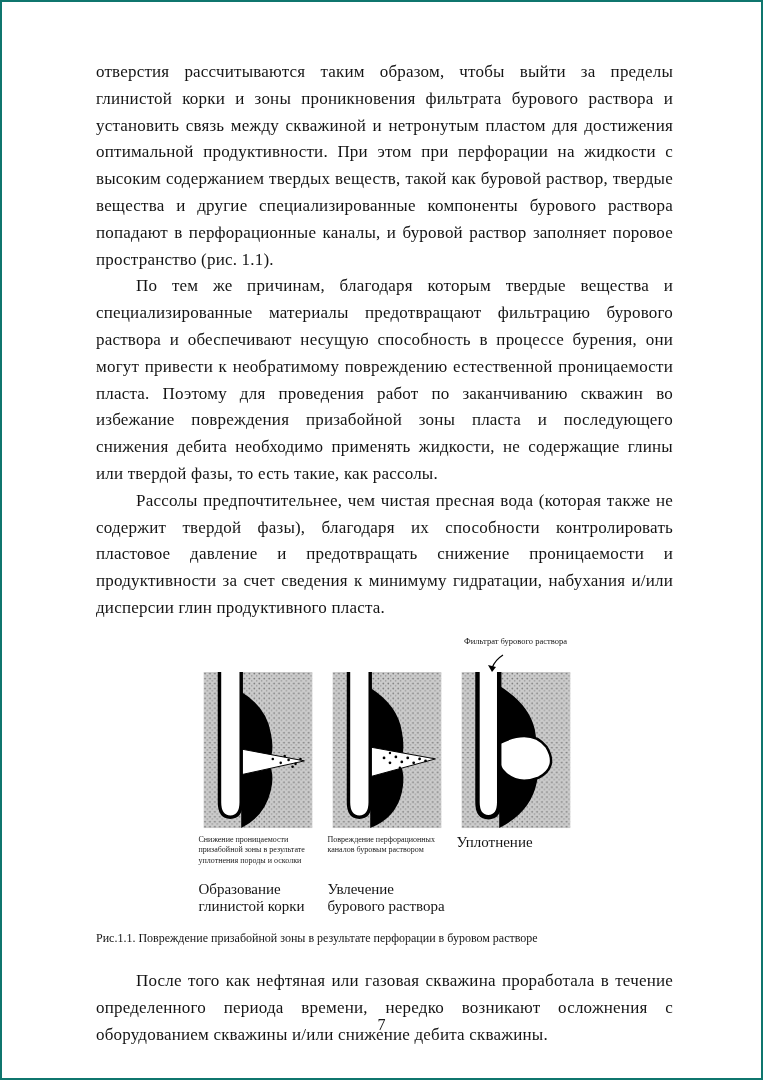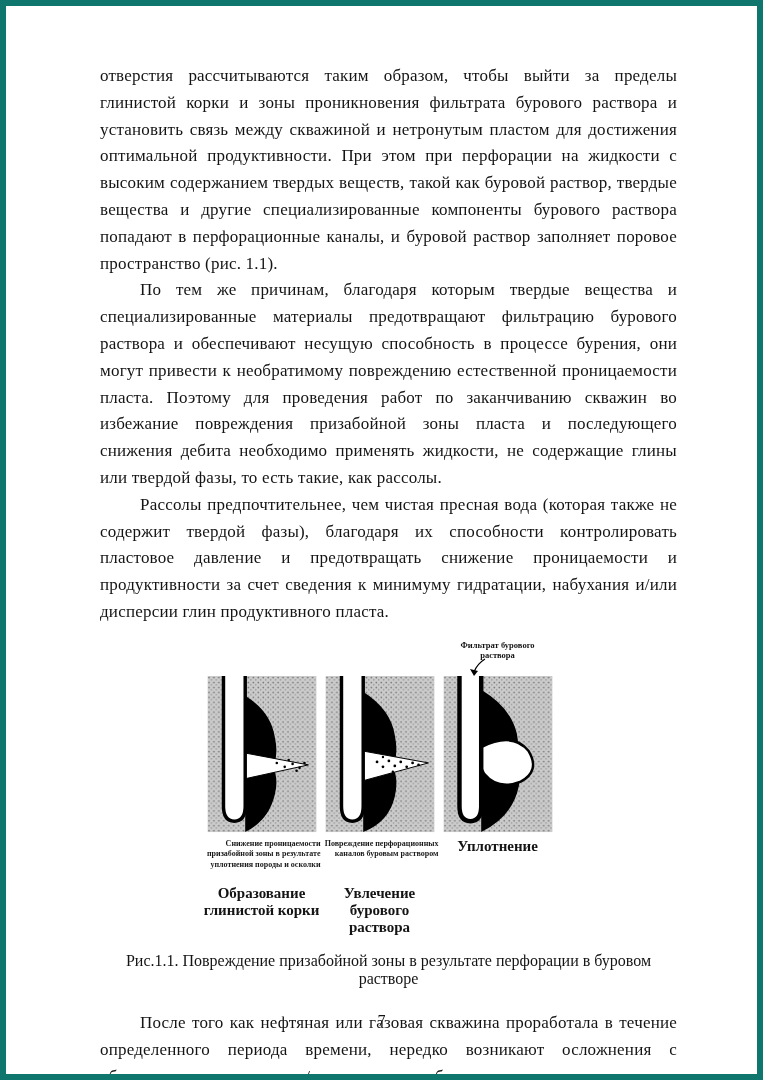--- a/index.html
+++ b/index.html
@@ -1,20 +1,20 @@
 <!DOCTYPE html>
 <html lang="ru"><head>
 <meta charset="utf-8">
 <style>
   html,body{margin:0;padding:0;background:#ffffff;}
   .page{
     position:relative;
     width:763px;height:1080px;
     background:#ffffff;
-    border:6px solid #0f766e;
+    border:2px solid #0f766e;
     box-sizing:border-box;
     font-family:"Liberation Serif", serif;
     color:#141414;
     overflow:hidden;
   }
   .content{
     position:absolute;
     top:57px;left:94px;width:577px;
   }
   .para{
@@ -30,22 +30,21 @@
   
   .figure{
     margin:14px 0 0 0;
     width:100%;
   }
   .fig-grid{
     width:372px;
     margin:12px auto;
     display:grid;
     grid-template-columns:118px 118px 118px;
-    column-gap:0;
-    font-weight:bold;
+    column-gap:11px;
   }
   .fig-top-cell{
     height:36px;
     position:relative;
     font-size:8.5px;
     line-height:1.25;
     text-align:center;
   }
   .fig-top-label{
     display:block;
@@ -58,33 +57,33 @@
   }
   .diag-cell{
     height:160px;
   }
   .diag-cell svg{display:block;margin:0 auto;}
   .sublabel{
     min-height:44px;
     padding-top:3px;
     font-size:8px;
     line-height:1.3;
-    text-align:right;
+    text-align:left;
     color:#1a1a1a;
   }
   .fig-title{
     font-size:15px;
     line-height:1.15;
-    text-align:center;
+    text-align:left;
     padding-top:2px;
   }
   .caption{
     margin:16px 0 0 0;
-    font-size:16px;
-    text-align:center;
+    font-size:12px;
+    text-align:left;
     text-indent:0;
   }
   .after-figure{
     margin-top:22px;
     font-family:Liberation Serif, serif;
   }
   .page-number{
     position:absolute;
     bottom:44px;left:0;width:100%;
     text-align:center;

